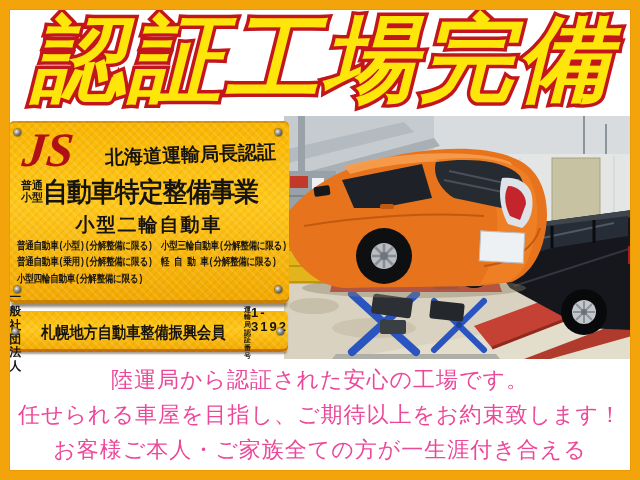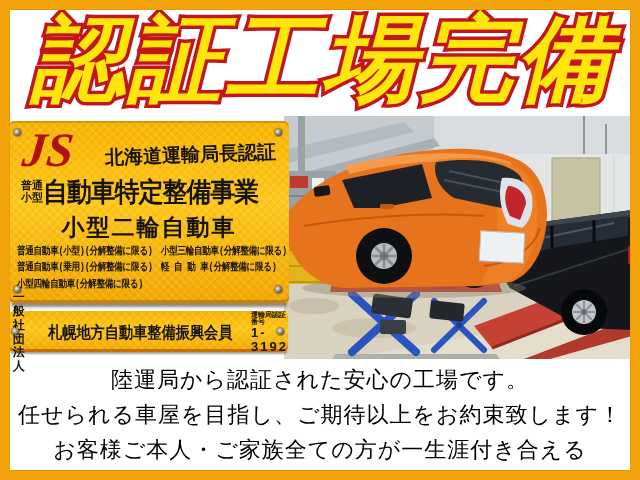--- a/index.html
+++ b/index.html
@@ -30,36 +30,36 @@
          box-shadow:0 0 1px 1px rgba(40,30,0,.4);}
   .s1-header{display:flex;align-items:flex-end;padding:3px 6px 0 12px;height:50px;}
   .jslogo{width:78px;height:50px;flex:0 0 auto;}
   .authority{font-size:19px;font-weight:900;margin:0 0 6px 6px;white-space:nowrap;
              transform:rotate(-2deg);letter-spacing:0px;}
   .s1-title{display:flex;justify-content:center;align-items:center;margin-top:0px;}
   .class-stack{display:flex;flex-direction:column;font-size:11px;font-weight:900;line-height:1.05;
                margin-right:0;text-align:center;}
   .biz-title{font-size:27px;font-weight:900;letter-spacing:-1px;white-space:nowrap;
              transform:scaleX(.92);transform-origin:left center;}
-  .s1-sub{text-align:center;font-size:23px;font-weight:900;letter-spacing:2px;margin-top:2px;}
+  .s1-sub{text-align:center;font-size:19px;font-weight:900;letter-spacing:2px;margin-top:2px;}
   .s1-cats{padding-left:8px;font-weight:800;font-family:Liberation Mono, monospace;}
   .catrow{display:flex;gap:10px;font-size:10.5px;letter-spacing:-.4px;line-height:1.55;
           white-space:nowrap;transform:scaleX(.82);transform-origin:left center;}
   
   .s2-inner{display:flex;align-items:center;justify-content:center;height:100%;gap:4px;padding-top:1px;}
   .org-stack{display:flex;flex-direction:column;font-size:12px;font-weight:900;line-height:1.15;text-align:center;}
   .member-text{font-size:16.5px;font-weight:900;white-space:nowrap;letter-spacing:0;
                transform:scaleX(.86);transform-origin:center;}
-  .cert-stack{display:flex;flex-direction:column;line-height:1.1;text-align:left;}
+  .cert-stack{display:flex;flex-direction:row;line-height:1.1;text-align:left;}
   .cert-label{font-size:7px;font-weight:800;}
   .cert-number{font-size:13px;font-weight:800;letter-spacing:2px;}
   
   .footer{position:absolute;left:9px;top:359px;width:622px;height:112px;background:#fff;z-index:4;
           display:flex;flex-direction:column;justify-content:center;align-items:center;gap:13px;}
-  .footer p{margin:0;font-family:"Liberation Serif","DejaVu Serif",serif;color:#000000;
+  .footer p{margin:0;font-family:"Liberation Serif","DejaVu Serif",serif;color:#ec4899;
             font-size:22px;line-height:1;letter-spacing:1px;text-align:center;white-space:nowrap;}
 </style>
 </head>
 <body>
 
 <div class="page">
 
   <div class="banner">
     <svg viewBox="0 0 622 105">
       <text x="311" y="82" text-anchor="middle" font-size="93" font-weight="900" fill="#FFE60A" stroke="#C3161C" stroke-width="7" paint-order="stroke" letter-spacing="4">認証工場完備</text>

